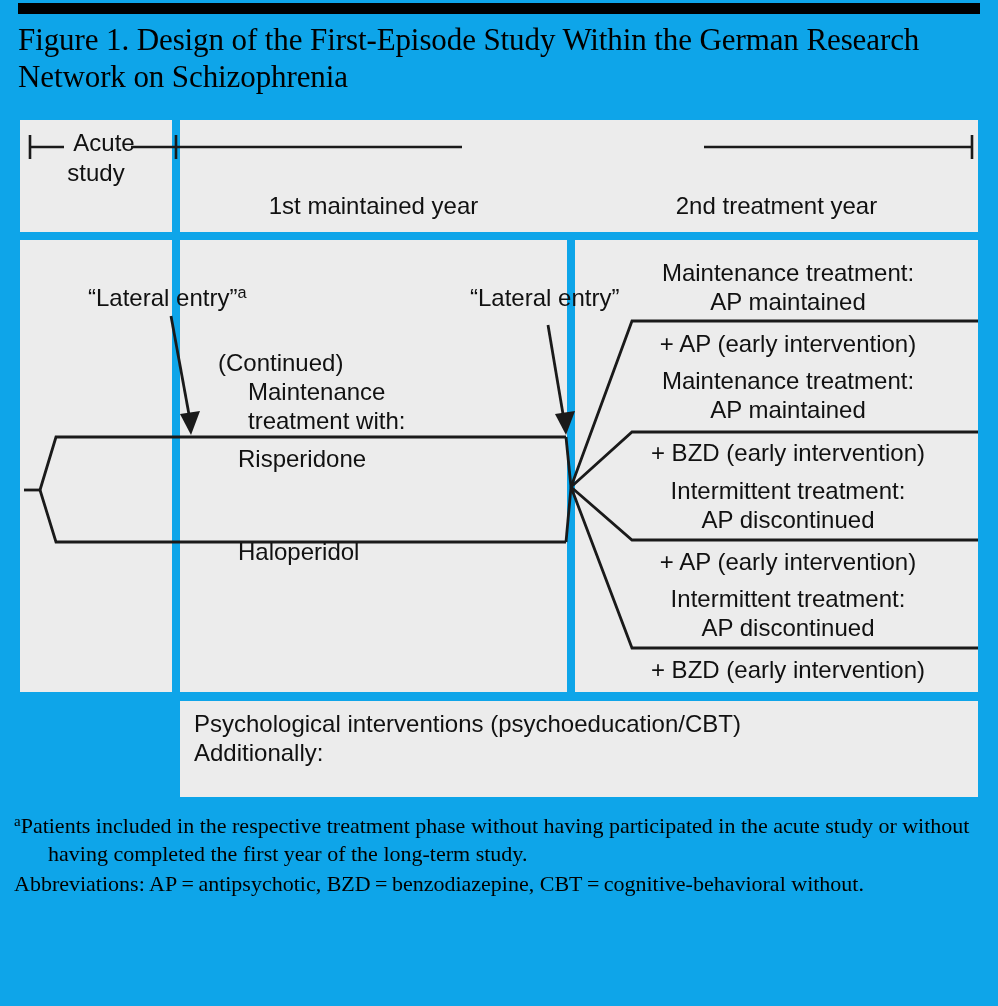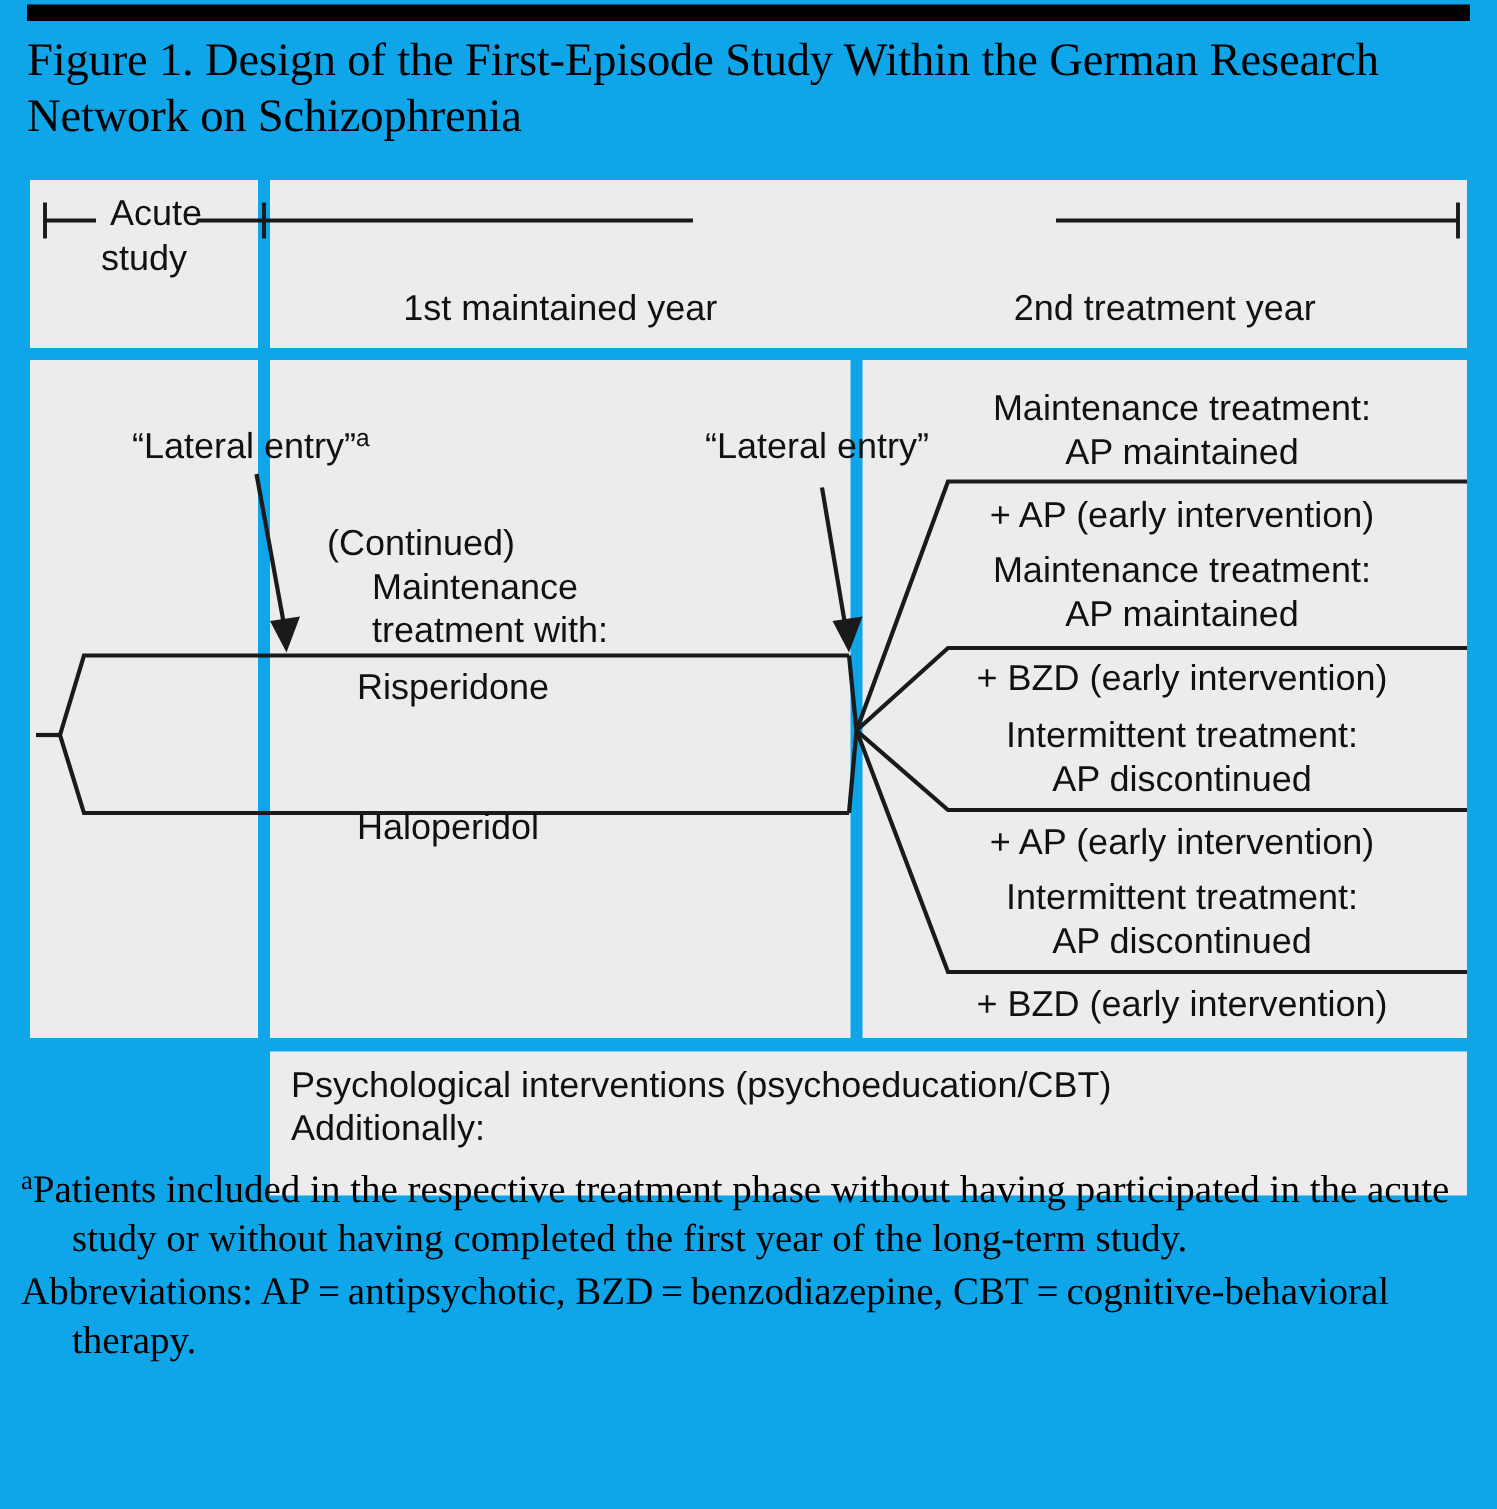--- a/index.html
+++ b/index.html
@@ -157,24 +157,24 @@
     top: 709px;
     font-size: 24px;
     line-height: 29px;
     color: #111111;
   }
 
   
   .footnotes {
     position: absolute;
     left: 14px;
-    top: 776px;
+    top: 812px;
     width: 972px;
     font-family: "Liberation Serif", serif;
-    font-size: 26px;
+    font-size: 22px;
     line-height: 1.27;
     color: #000000;
   }
   .fn-para { margin: 0 0 0 0; padding-left: 34px; text-indent: -34px; }
   .fn-para + .fn-para { margin-top: 2px; }
   sup { font-size: 0.68em; vertical-align: 0.48em; line-height: 0; }
 </style>
 </head>
 <body>
 
@@ -269,16 +269,16 @@
   </div>
   <div class="arm-sub" id="arm4-sub">+ BZD (early intervention)</div>
 
   <div class="additional-block">
     <div>Psychological interventions (psychoeducation/CBT)</div>
     <div>Additionally:</div>
   </div>
 
   <div class="footnotes">
     <p class="fn-para"><sup>a</sup><span>Patients included in the respective treatment phase without having participated in the acute study or without having completed the first year of the long-term study.</span></p>
-    <p class="fn-para">Abbreviations: AP = antipsychotic, BZD = benzodiazepine, CBT = cognitive-behavioral therapy.</p>
+    <p class="fn-para">Abbreviations: AP = antipsychotic, BZD = benzodiazepine, CBT = cognitive-behavioral without.</p>
   </div>
 
 </div>
 
 </body></html>

